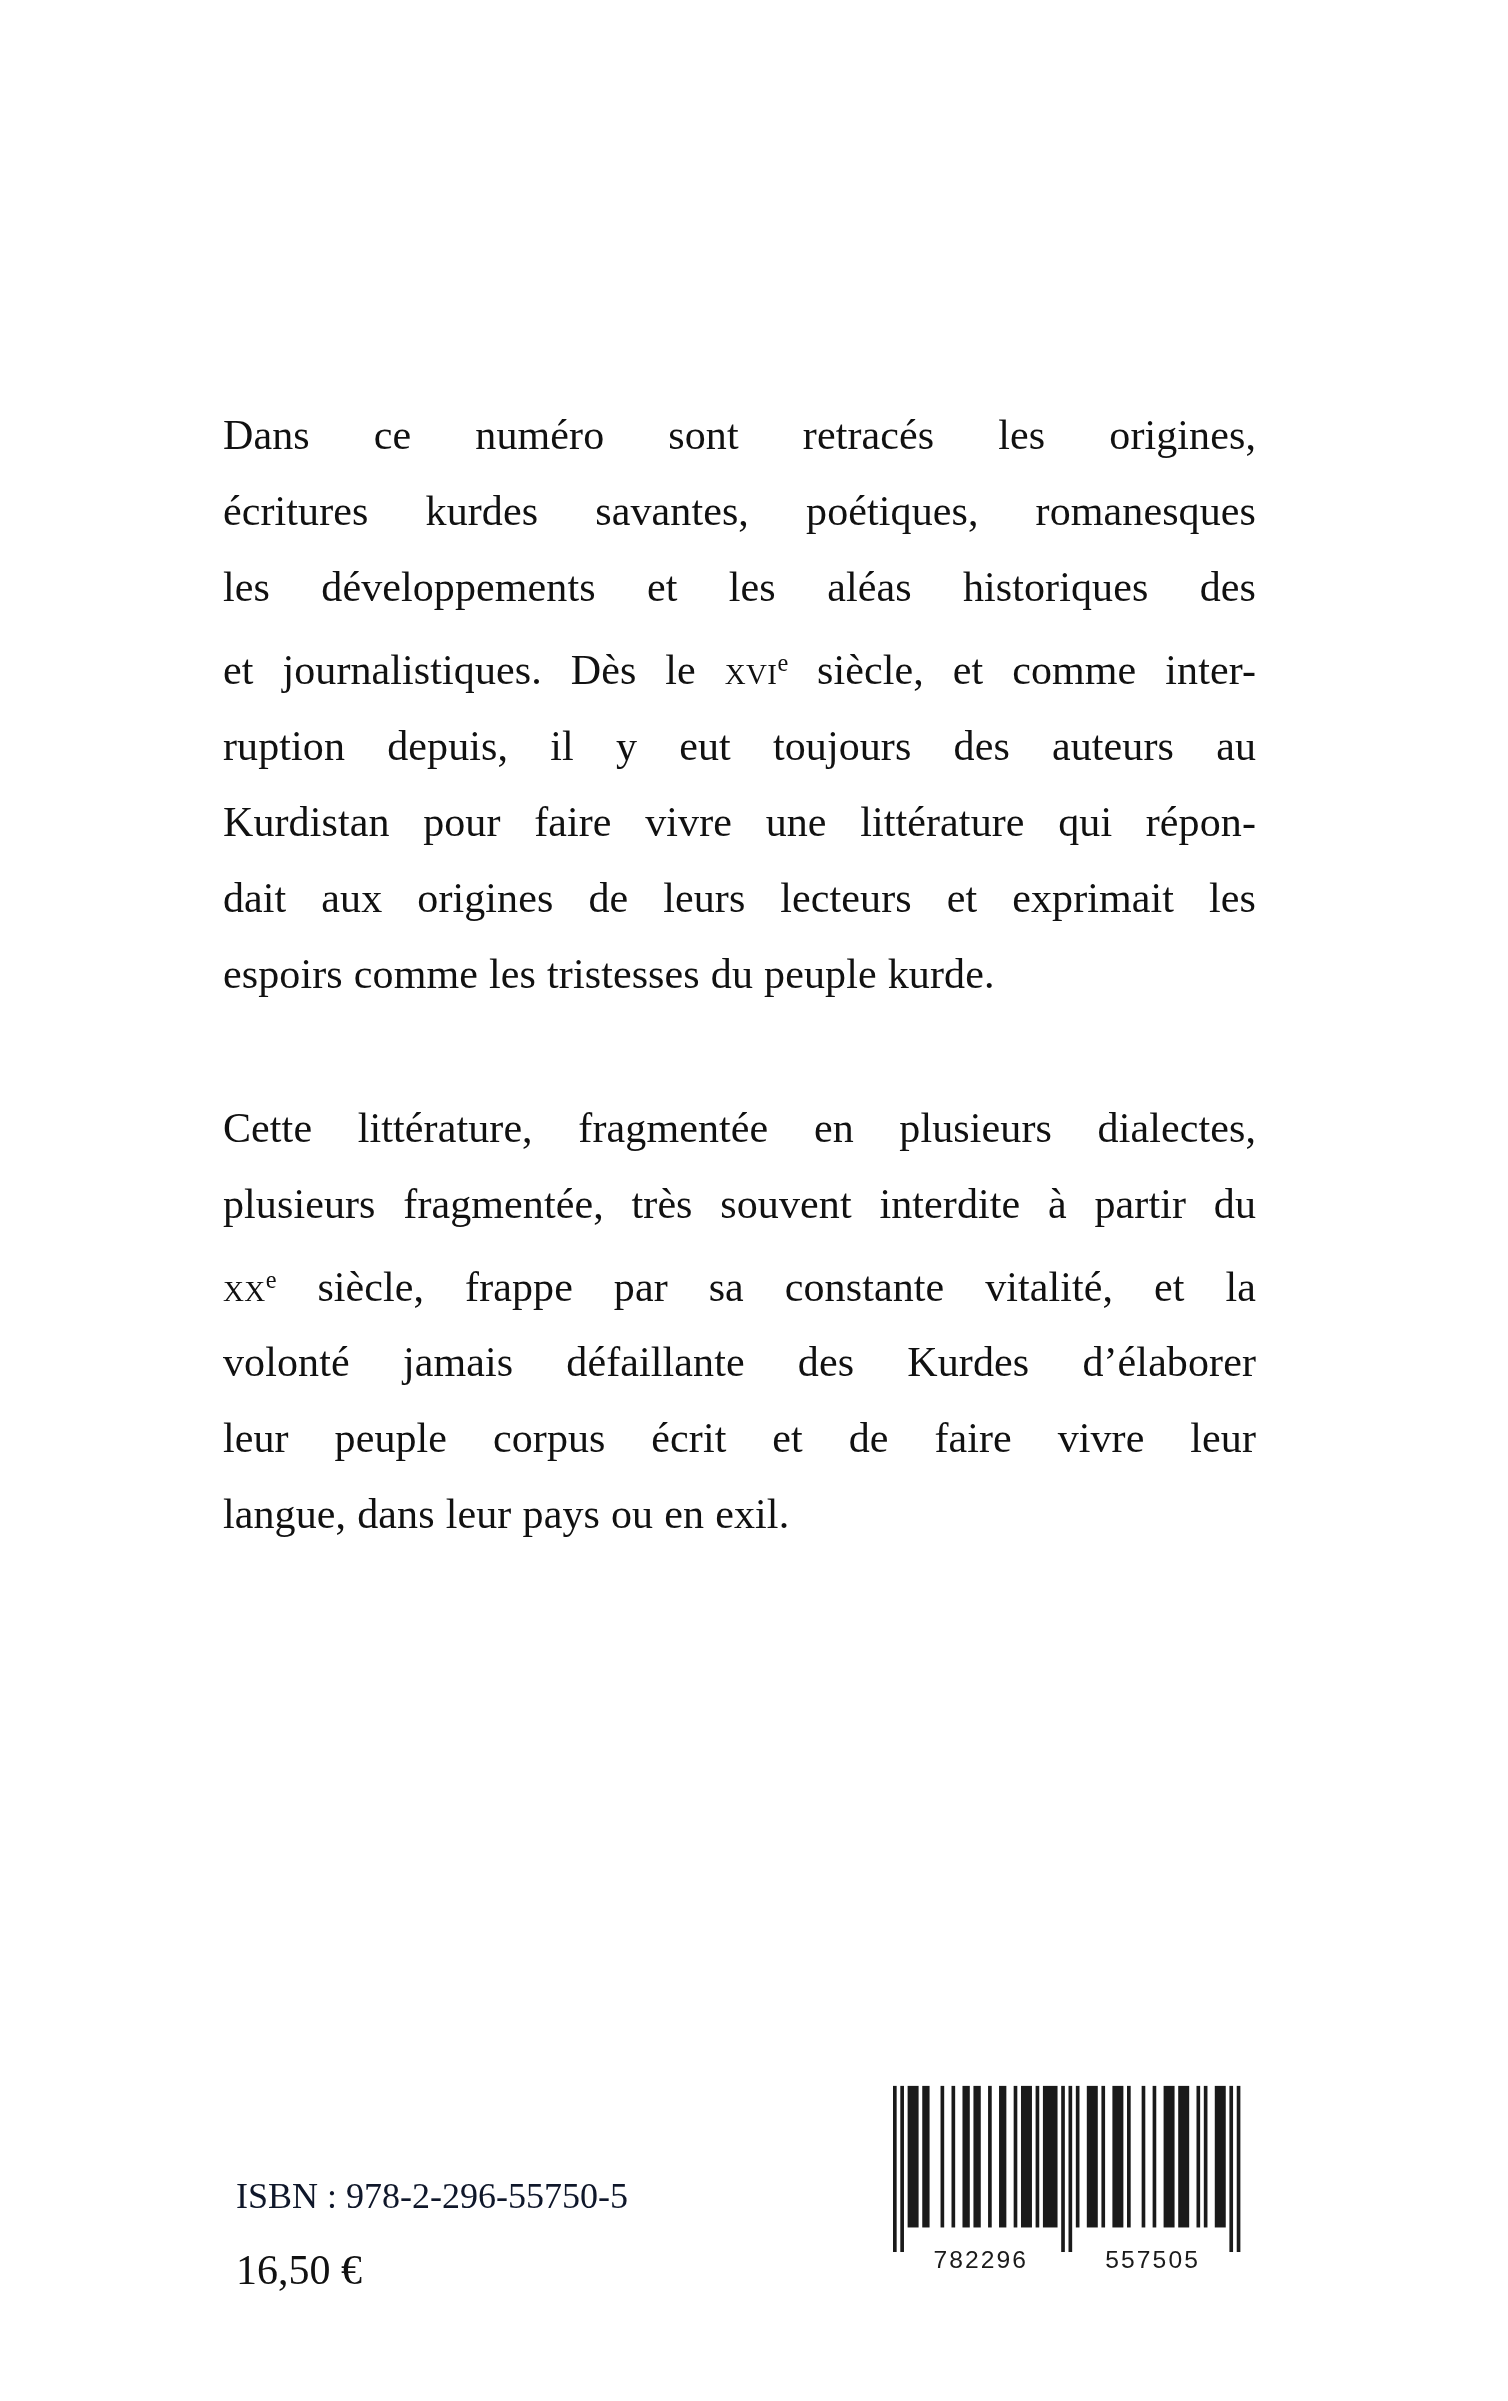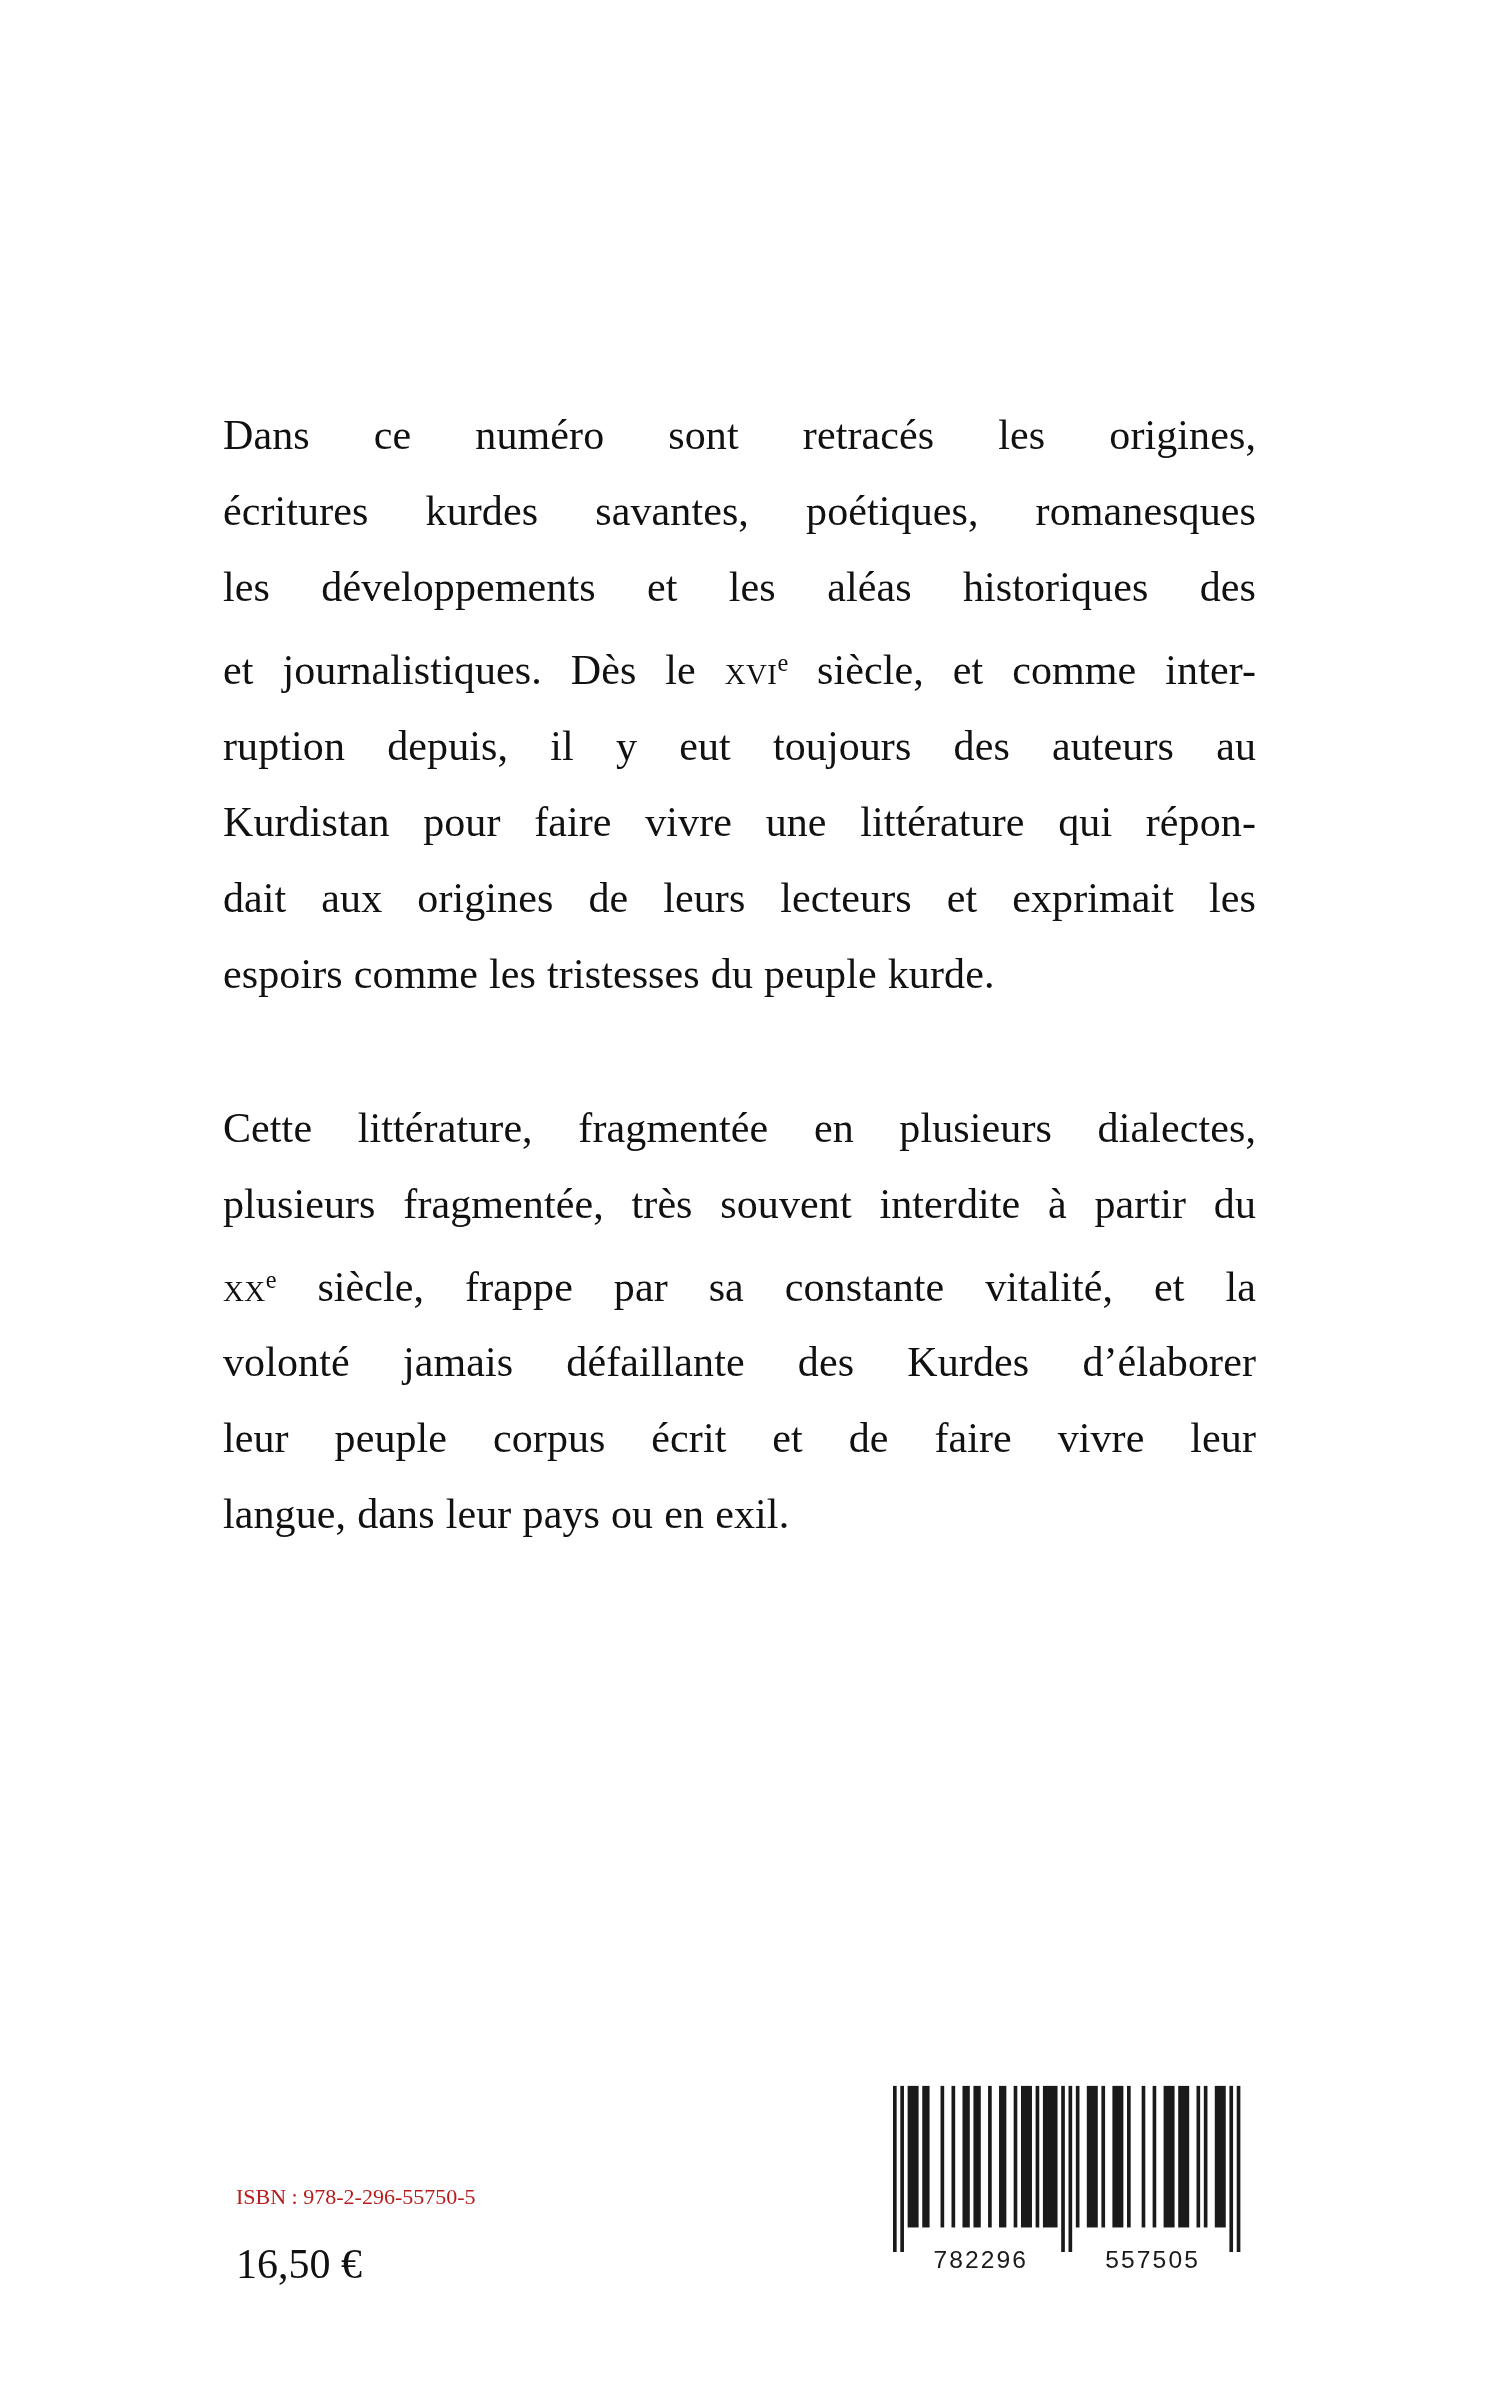--- a/index.html
+++ b/index.html
@@ -71,30 +71,30 @@
   }
 
   
   .isbn-block {
     position: absolute;
     left: 236px;
     top: 2173px;
     width: 587px;
   }
   .isbn-line {
-    font-size: 22px;
+    font-size: 36px;
     line-height: 47px;
-    color: #b91c1c;
+    color: #0f172a;
     white-space: nowrap;
   }
   .price-line {
     font-size: 42px;
     line-height: 57px;
     color: #111111;
-    margin-top: 16px;
+    margin-top: 22px;
     white-space: nowrap;
   }
 
   
   .barcode {
     position: absolute;
     left: 893px;
     top: 2084px;
     width: 362px;
     height: 185px;

